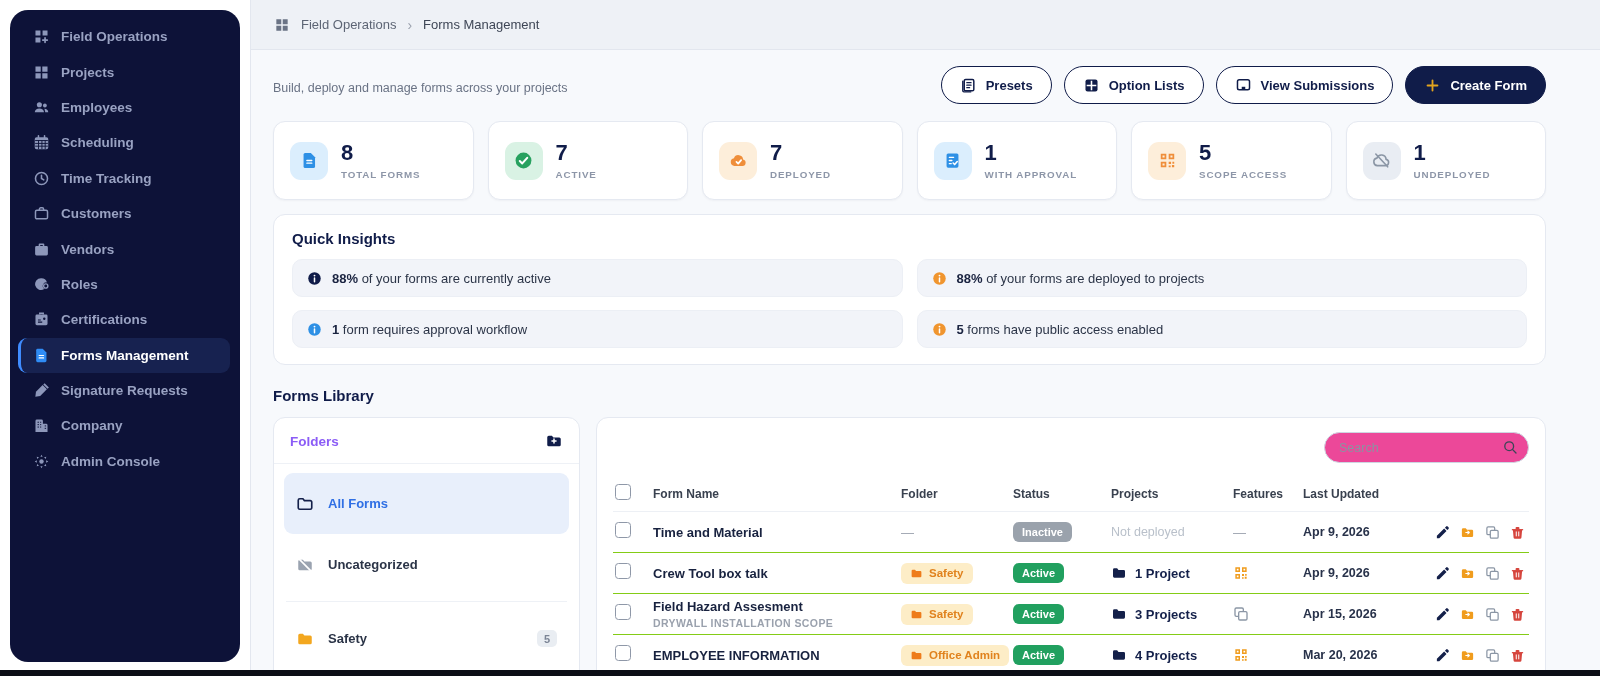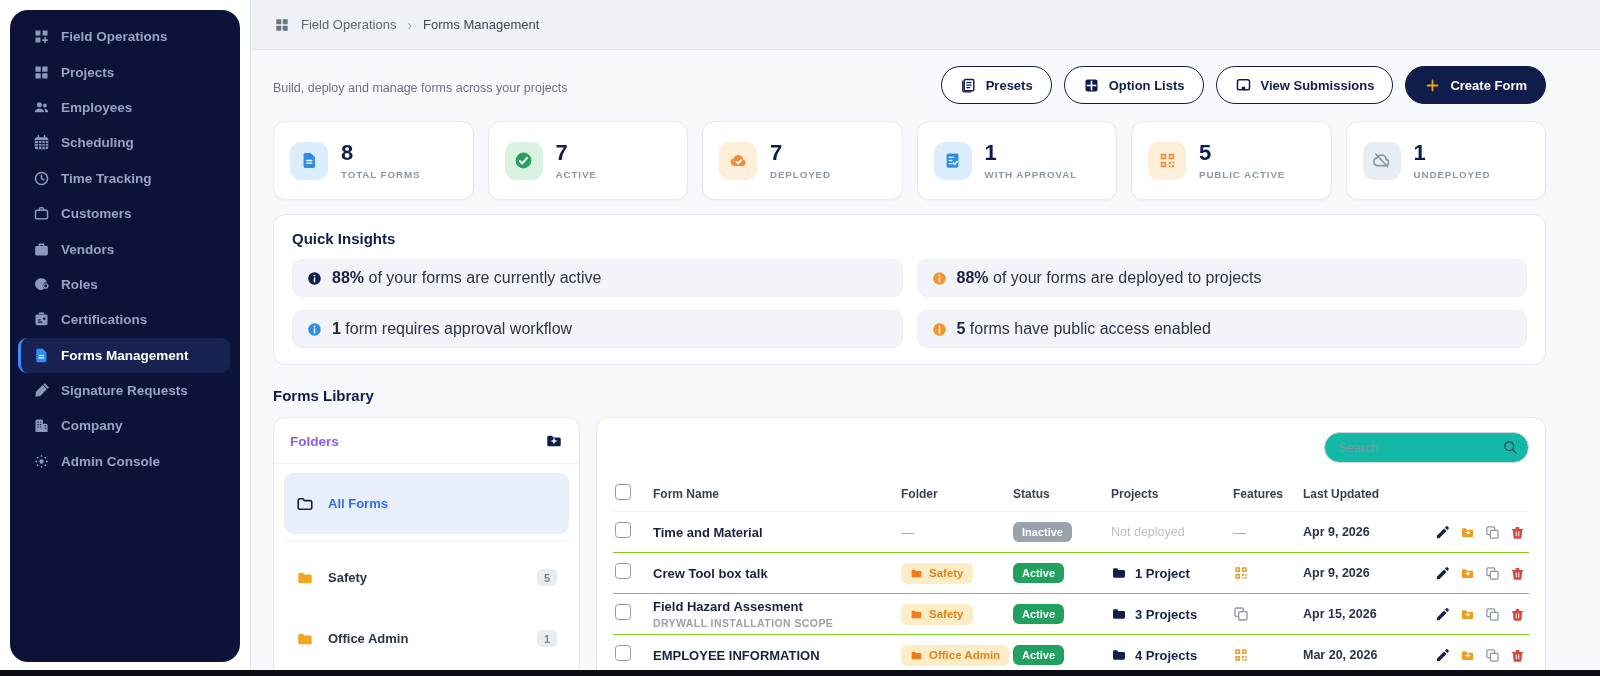--- a/index.html
+++ b/index.html
@@ -52,21 +52,21 @@
   .ic-gray   { background:#e9edf3; color:#8b96a5; }
   .stat-value { font-size:22px; font-weight:800; color:#101c49; line-height:1.05; }
   .stat-label { font-size:9.8px; font-weight:700; color:#8d96a8; letter-spacing:.09em; margin-top:4px; }
 
   
   .insights { background:#ffffff; border:1px solid #e5e9f1; border-radius:12px; margin-top:14px;
               padding:15px 18px 16px; }
   .insights-title { font-size:15px; font-weight:800; color:#101c49; }
   .insights-grid { display:grid; grid-template-columns:1fr 1fr; gap:13px 14px; margin-top:12px; }
   .insight { display:flex; align-items:center; gap:10px; background:#f2f4f9; border:1px solid #eceff5;
-             border-radius:10px; height:38px; padding:0 14px; font-size:16px; color:#2b3447; }
+             border-radius:10px; height:38px; padding:0 14px; font-size:13px; color:#2b3447; }
   .insight b { font-weight:800; color:#1a2340; }
   .insight .icn { width:15px; height:15px; flex:none; display:flex; }
   .in-navy { color:#101c49; } .in-blue { color:#2e90e5; } .in-orange { color:#f0952f; }
 
   
   .library-title { font-size:15px; font-weight:800; color:#101c49; margin-top:22px; }
   .library { display:flex; gap:16px; margin-top:13px; align-items:flex-start; }
 
   .folders { width:307px; flex:none; background:#ffffff; border:1px solid #e5e9f1;
              border-radius:12px; overflow:hidden; min-height:246px; }
@@ -83,21 +83,21 @@
   .folder-count { margin-left:auto; background:#e9edf2; color:#7c8596; font-size:11px;
                   font-weight:700; border-radius:5px; padding:2.5px 7px; }
   .folder-sep { height:1px; background:#eef1f6; margin:6px 2px; }
 
   
   .table-panel { flex:1; background:#ffffff; border:1px solid #e5e9f1; border-radius:12px;
                  padding:14px 16px; min-height:246px; }
   .search-row { display:flex; justify-content:flex-end; }
   .search-box { position:relative; width:205px; }
   .search-input { width:100%; height:31px; border:1px solid #cfd6e2; border-radius:16px;
-                  padding:0 34px 0 14px; font-size:12.5px; color:#333a47; outline:none; background:#14b8a6; }
+                  padding:0 34px 0 14px; font-size:12.5px; color:#333a47; outline:none; background:#ec4899; }
   .search-input::placeholder { color:#8b93a2; }
   .search-box .icn { position:absolute; right:11px; top:7px; width:16px; height:16px;
                      color:#3c4656; display:flex; cursor:pointer; }
 
   .ftable { margin-top:13px; }
   .trow { display:grid; grid-template-columns:40px minmax(0,1fr) 112px 98px 122px 70px 126px 100px;
           align-items:center; }
   .thead { height:36px; border-bottom:1px solid #edf0f5; font-size:12px; font-weight:700; color:#39414f; }
   .tbody .trow { min-height:41px; border-bottom:1px solid #84cc16; padding:5px 0; }
   .cb { width:16px; height:16px; border:1.6px solid #8f98a8; border-radius:3.5px;
@@ -371,21 +371,21 @@
           <div class="stat-icon ic-orange">
             <span class="icn">
               <svg viewBox="0 0 24 24" fill="currentColor" width="100%" height="100%">
                 <path fill-rule="evenodd" d="M3.5 3.5h7v7h-7zm2.2 2.2v2.6h2.6V5.7zM13.5 3.5h7v7h-7zm2.2 2.2v2.6h2.6V5.7zM3.5 13.5h7v7h-7zm2.2 2.2v2.6h2.6v-2.6z"></path>
                 <path d="M13.5 13.5h3v3h-3zM17.6 17.6h2.9v2.9h-2.9zM13.5 18.2h2.5v2.3h-2.5zM18.2 13.5h2.3v2.5h-2.3z"></path>
               </svg>
             </span>
           </div>
           <div>
             <div class="stat-value">5</div>
-            <div class="stat-label">PUBLIC ACTIVE</div>
+            <div class="stat-label">SCOPE ACCESS</div>
           </div>
         </div>
         <div class="stat-card">
           <div class="stat-icon ic-gray">
             <span class="icn">
               <svg viewBox="0 0 24 24" fill="currentColor" width="100%" height="100%">
                 <path d="M6.8 18.5a4.8 4.8 0 0 1-.6-9.5 6 6 0 0 1 11.6 1.6 4 4 0 0 1-.6 7.9z" fill="none" stroke="currentColor" stroke-width="2"></path>
                 <path d="M4.8 3.8l15 16.2" stroke="currentColor" stroke-width="2" stroke-linecap="round" fill="none"></path>
               </svg>
             </span>
@@ -459,20 +459,29 @@
             </span>
         </div>
         <div class="folder-list" id="folder-list">
             <div class="folder-item selected">
               <span class="icn f-navy">
                 <svg viewBox="0 0 24 24" fill="currentColor" width="100%" height="100%">
                   <path d="M3 7a2 2 0 0 1 2-2h4.2l2 2.4H19a2 2 0 0 1 2 2V17a2 2 0 0 1-2 2H5a2 2 0 0 1-2-2z" fill="none" stroke="currentColor" stroke-width="2.2"></path>
                 </svg>
               </span>
               <span>All Forms</span>
+            </div>
+            <div class="folder-item">
+              <span class="icn f-gray">
+                <svg viewBox="0 0 24 24" fill="currentColor" width="100%" height="100%">
+                  <path d="M3 7a2 2 0 0 1 2-2h4.2l2 2.4H19a2 2 0 0 1 2 2V17a2 2 0 0 1-2 2H5a2 2 0 0 1-2-2z"></path>
+                  <path d="M4.2 4.2l15.6 15.6" stroke="#fff" stroke-width="2.2" fill="none"></path>
+                </svg>
+              </span>
+              <span>Uncategorized</span>
             </div>
             <div class="folder-sep"></div>
             <div class="folder-item">
               <span class="icn f-yellow">
                 <svg viewBox="0 0 24 24" fill="currentColor" width="100%" height="100%">
                   <path d="M3 7a2 2 0 0 1 2-2h4.2l2 2.4H19a2 2 0 0 1 2 2V17a2 2 0 0 1-2 2H5a2 2 0 0 1-2-2z"></path>
                 </svg>
               </span>
               <span>Safety</span>
               <span class="folder-count">5</span>

